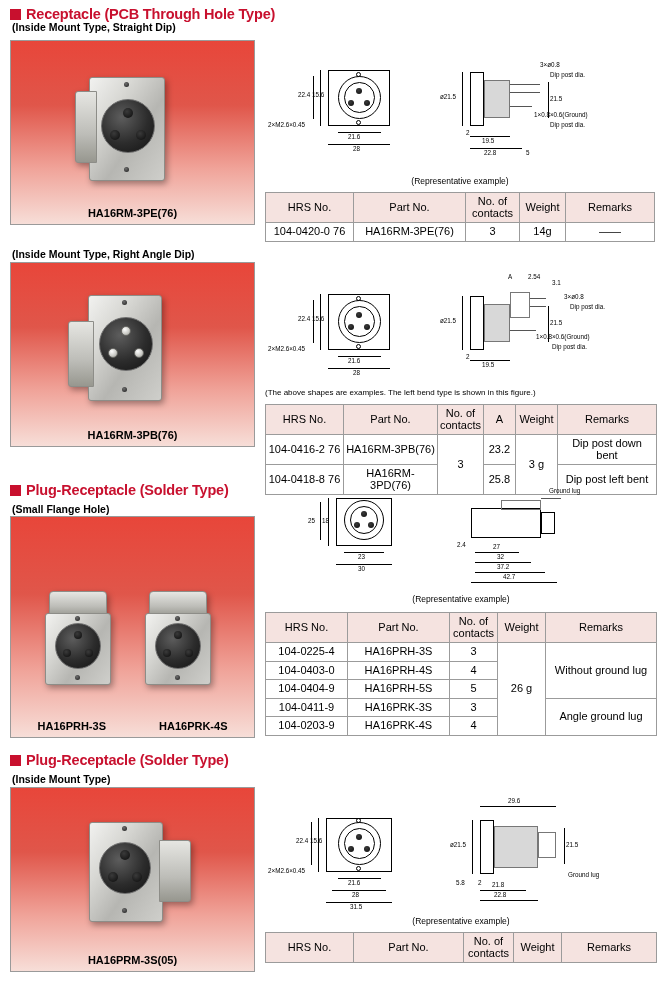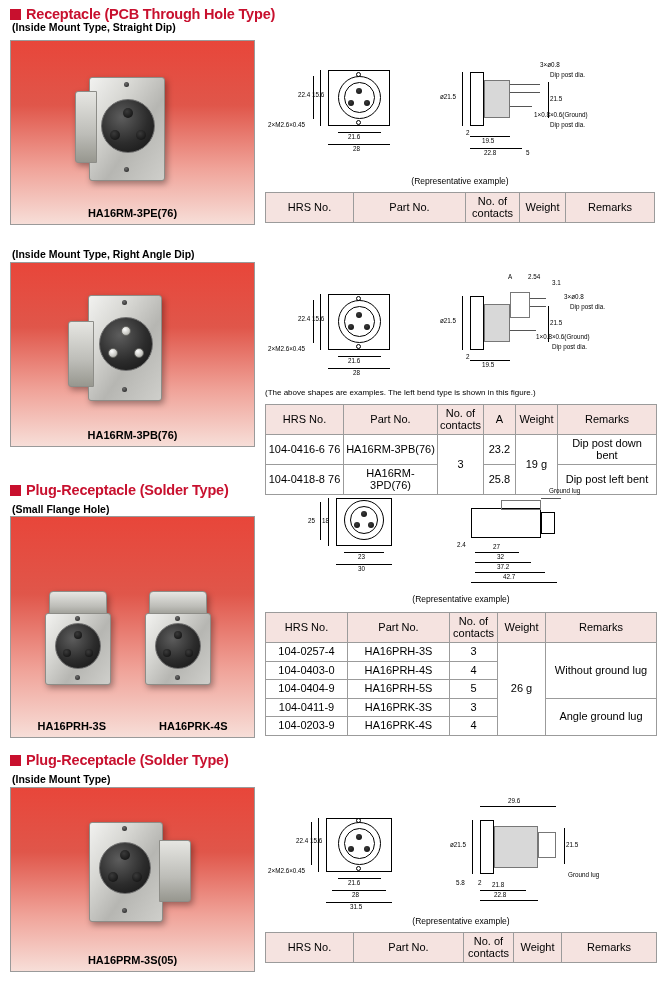--- a/index.html
+++ b/index.html
@@ -203,20 +203,27 @@
 
 <div style="position:absolute; left:265px; top:192px; width:390px;">
 <table class="spec">
   <tbody>
         <tr>
     <th style="width:88px">HRS No.</th>
     <th style="width:112px">Part No.</th>
     <th style="width:54px">No. of contacts</th>
     <th style="width:46px">Weight</th>
     <th>Remarks</th>
+  </tr>
+  <tr>
+    <td>104-0420-0 76</td>
+    <td>HA16RM-3PE(76)</td>
+    <td>3</td>
+    <td>14g</td>
+    <td>——</td>
   </tr>
 </tbody>
     </table>
 </div>
 
 <div class="sub-head" style="position:absolute; left:12px; top:246px;">(Inside Mount Type, Right Angle Dip)</div>
 
 <div class="photo" style="left:10px; top:262px; width:245px; height:185px; position:absolute;">
   <div class="conn" style="left:55px; top:28px; width:135px; height:118px;">
     <div class="flange" style="left:22px; top:4px; width:74px; height:106px; border-radius:3px;"></div>
@@ -281,25 +288,25 @@
   <tbody>
         <tr>
     <th style="width:78px">HRS No.</th>
     <th style="width:94px">Part No.</th>
     <th style="width:40px">No. of contacts</th>
     <th style="width:32px">A</th>
     <th style="width:42px">Weight</th>
     <th>Remarks</th>
   </tr>
   <tr>
-    <td>104-0416-6 76</td>
+    <td>104-0416-2 76</td>
     <td>HA16RM-3PB(76)</td>
     <td rowspan="2">3</td>
     <td>23.2</td>
-    <td rowspan="2">19 g</td>
+    <td rowspan="2">3 g</td>
     <td>Dip post down bent</td>
   </tr>
   <tr>
     <td>104-0418-8 76</td>
     <td>HA16RM-3PD(76)</td>
     <td>25.8</td>
     <td>Dip post left bent</td>
   </tr>
 </tbody>
     </table>
@@ -380,21 +387,21 @@
 <table class="spec">
   <tbody>
         <tr>
     <th style="width:82px">HRS No.</th>
     <th style="width:102px">Part No.</th>
     <th style="width:48px">No. of contacts</th>
     <th style="width:48px">Weight</th>
     <th>Remarks</th>
   </tr>
   <tr>
-    <td class="left">104-0257-4</td>
+    <td class="left">104-0225-4</td>
     <td class="left">HA16PRH-3S</td>
     <td>3</td>
     <td rowspan="5">26 g</td>
     <td rowspan="3">Without ground lug</td>
   </tr>
   <tr>
     <td class="left">104-0403-0</td>
     <td class="left">HA16PRH-4S</td>
     <td>4</td>
   </tr>

